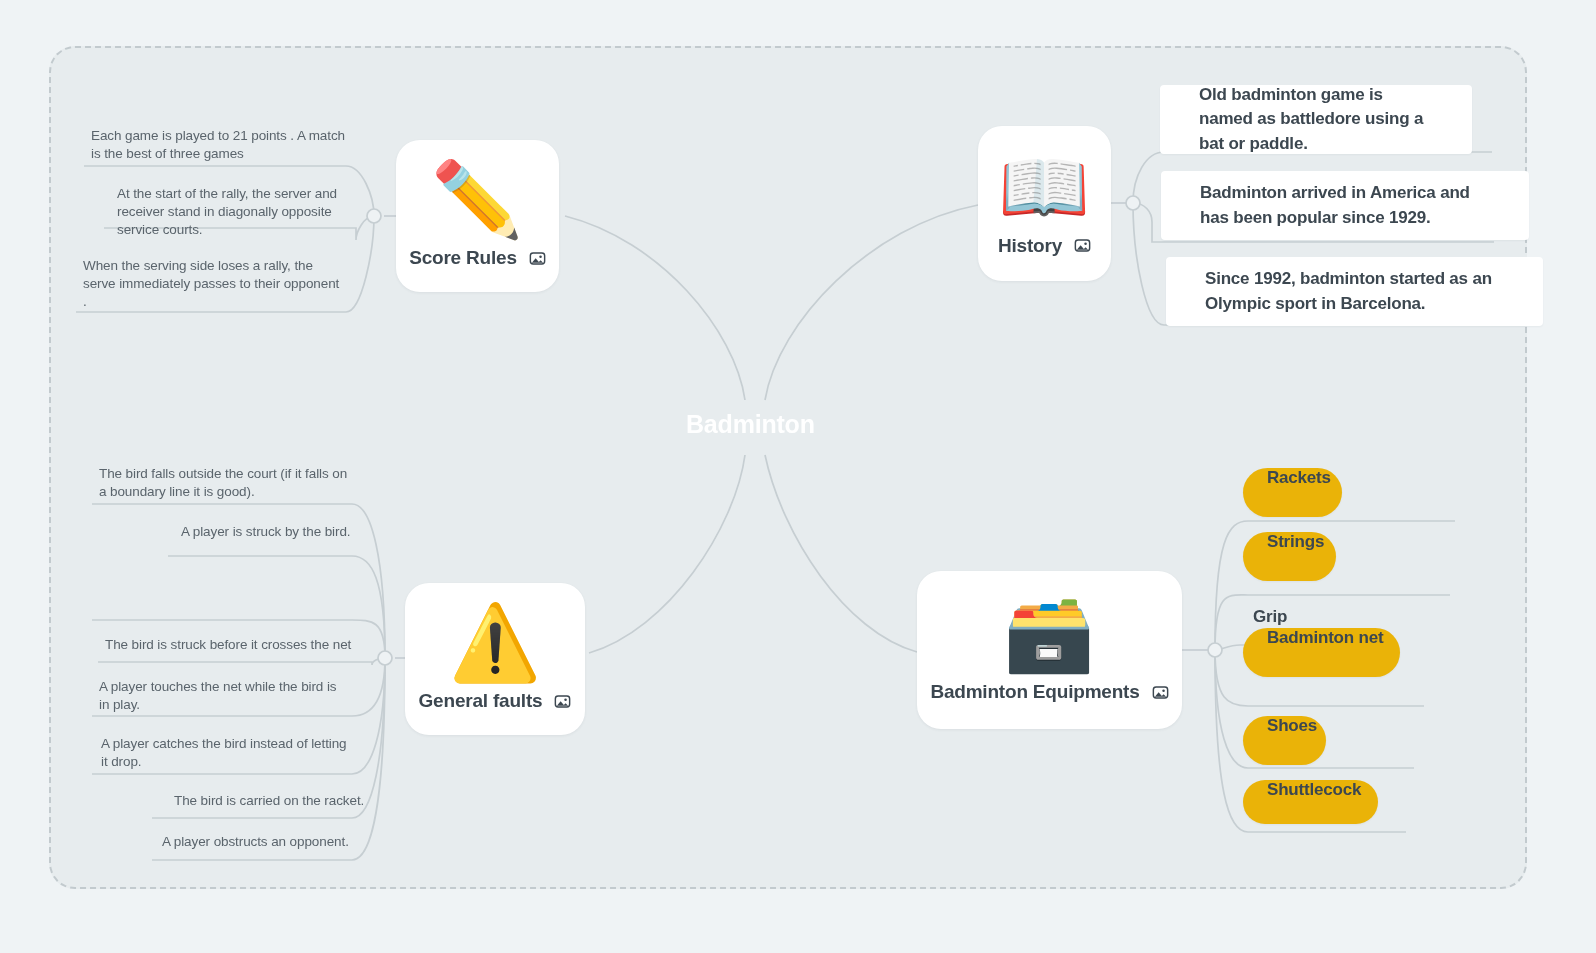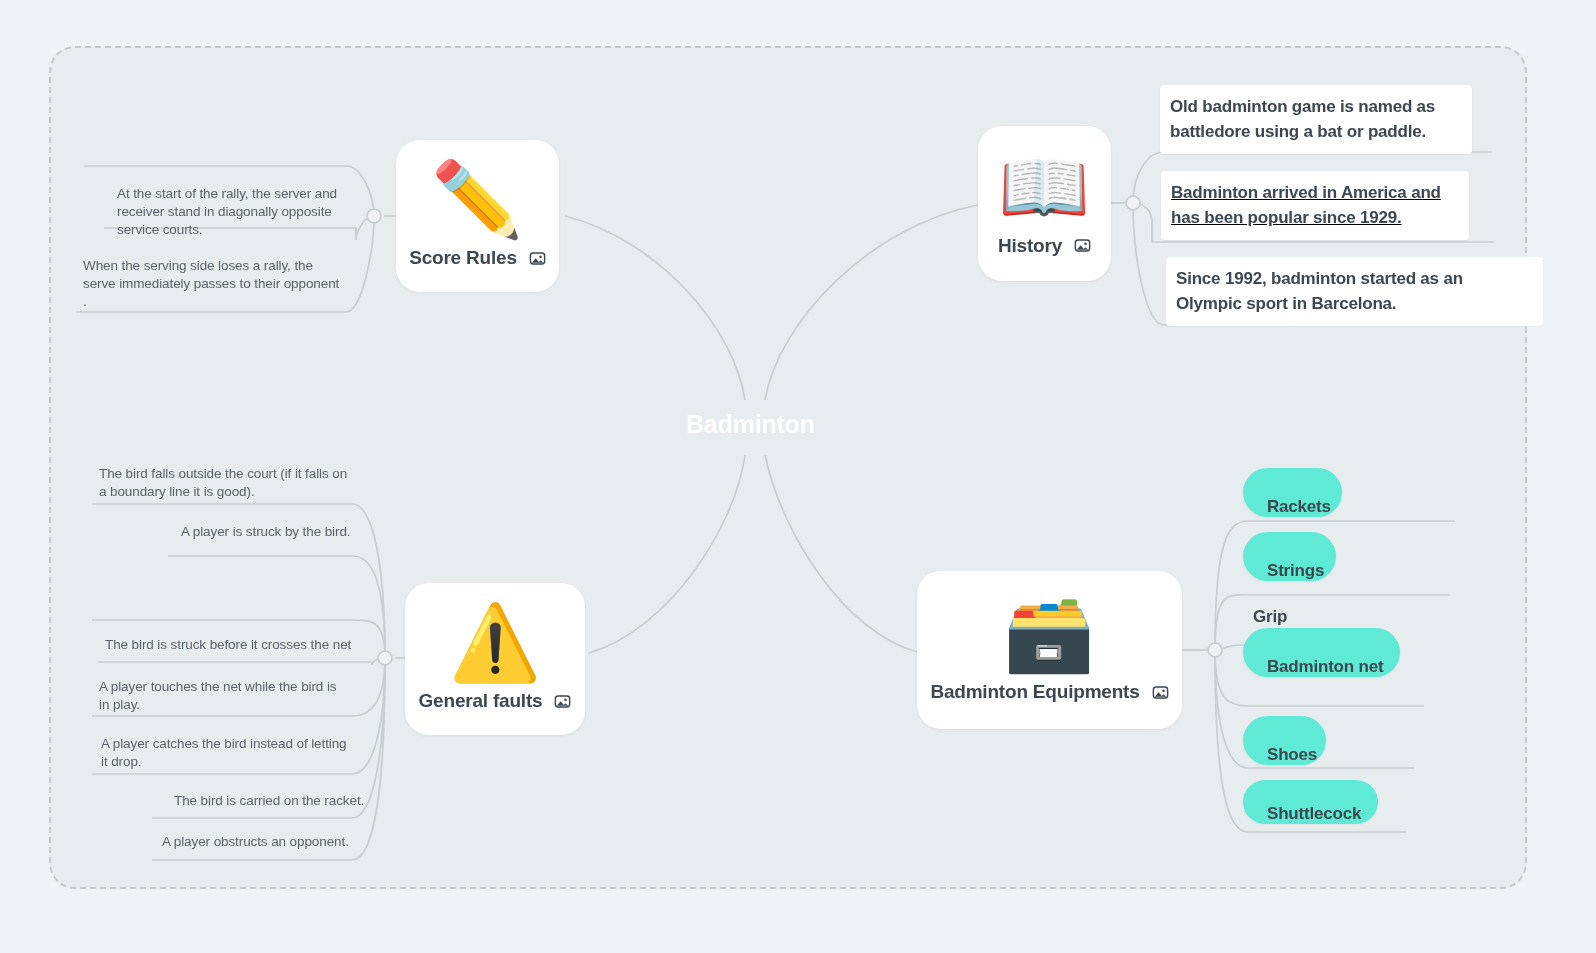--- a/index.html
+++ b/index.html
@@ -96,41 +96,41 @@
     position: absolute;
     font-size: 13.5px;
     line-height: 1.32;
     color: #5a646c;
     letter-spacing: -0.1px;
   }
 
   
   .pill {
     position: absolute;
-    background: #5eead4;
+    background: #eab308;
     border-radius: 26px;
     display: flex;
-    align-items: flex-end;
+    align-items: flex-start;
     padding: 0 24px;
     box-shadow: 0 1px 2px rgba(40,55,70,0.05);
   }
   .pill .pill-text {
     font-size: 17px;
     font-weight: bold;
     color: #3c4750;
     letter-spacing: -0.2px;
     white-space: nowrap;
   }
 
   
   .card {
     position: absolute;
     background: #ffffff;
     border-radius: 4px;
-    padding: 14px 10px;
+    padding: 14px 39px;
     display: flex;
     align-items: center;
     box-shadow: 0 1px 2px rgba(40,55,70,0.05);
   }
   .card .card-text {
     font-size: 17px;
     font-weight: bold;
     color: #3c4750;
     line-height: 1.42;
     letter-spacing: -0.2px;
@@ -205,41 +205,42 @@
       <span class="img-badge">
         <svg width="17" height="17" viewBox="0 0 20 20">
           <rect x="1.6" y="3.6" width="16.8" height="12.8" rx="3.2" fill="none" stroke="#3c4750" stroke-width="1.7"></rect>
           <circle cx="13.6" cy="8" r="1.5" fill="#3c4750"></circle>
           <path d="M3.4 15 L7.8 9.6 L11.6 14 L13.6 12 L16.6 15 Z" fill="#3c4750"></path>
         </svg>
       </span>
     </div>
   </div>
 
+  <div class="plain-item" style="left:91px; top:127px; width:258px;">Each game is played to 21 points . A match is the best of three games</div>
   <div class="plain-item" style="left:117px; top:185px; width:228px;">At the start of the rally, the server and receiver stand in diagonally opposite service courts.</div>
   <div class="plain-item" style="left:83px; top:257px; width:262px;">When the serving side loses a rally, the serve immediately passes to their opponent .</div>
 
   <div class="topic" id="topic-history">
     <div class="emoji">📖</div>
     <div class="topic-row">
       <span class="topic-label">History</span>
       <span class="img-badge">
         <svg width="17" height="17" viewBox="0 0 20 20">
           <rect x="1.6" y="3.6" width="16.8" height="12.8" rx="3.2" fill="none" stroke="#3c4750" stroke-width="1.7"></rect>
           <circle cx="13.6" cy="8" r="1.5" fill="#3c4750"></circle>
           <path d="M3.4 15 L7.8 9.6 L11.6 14 L13.6 12 L16.6 15 Z" fill="#3c4750"></path>
         </svg>
       </span>
     </div>
   </div>
 
   <div class="card" style="left:1160px; top:85px; width:312px; height:69px;">
     <span class="card-text">Old badminton game is named as battledore using a bat or paddle.</span>
   </div>
-  <div class="card" style="left:1161px; top:171px; width:308px; height:69px;text-decoration:underline;">
+  <div class="card" style="left:1161px; top:171px; width:368px; height:69px;">
     <span class="card-text">Badminton arrived in America and has been popular since 1929.</span>
   </div>
   <div class="card" style="left:1166px; top:257px; width:377px; height:69px;">
     <span class="card-text">Since 1992, badminton started as an Olympic sport in Barcelona.</span>
   </div>
 
   <div class="topic" id="topic-faults">
     <div class="emoji">⚠️</div>
     <div class="topic-row">
       <span class="topic-label">General faults</span>

